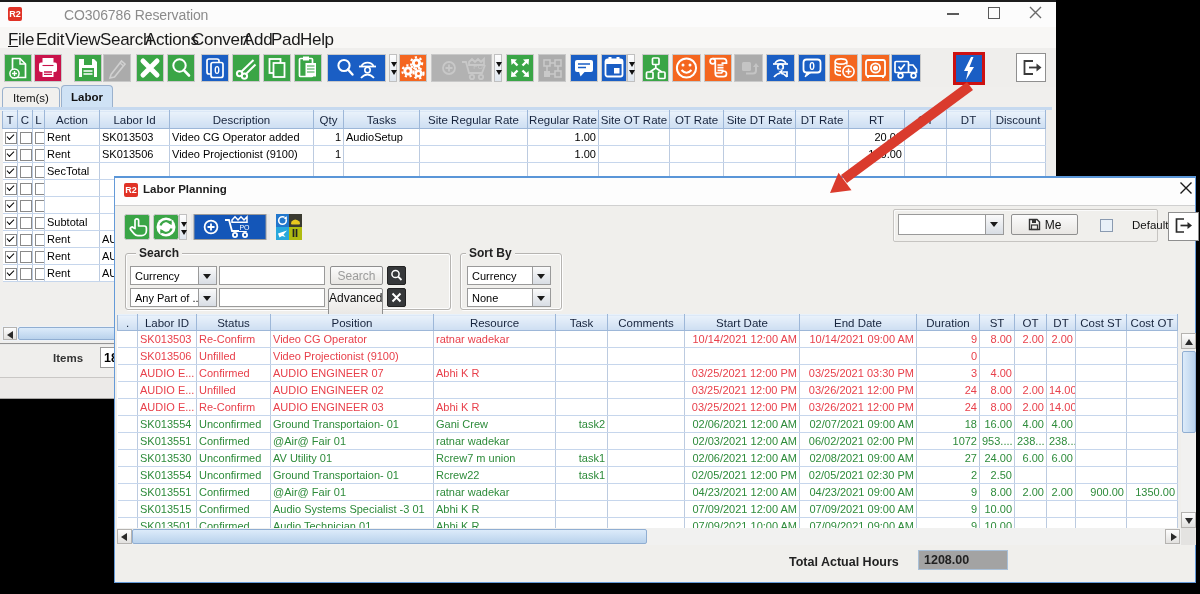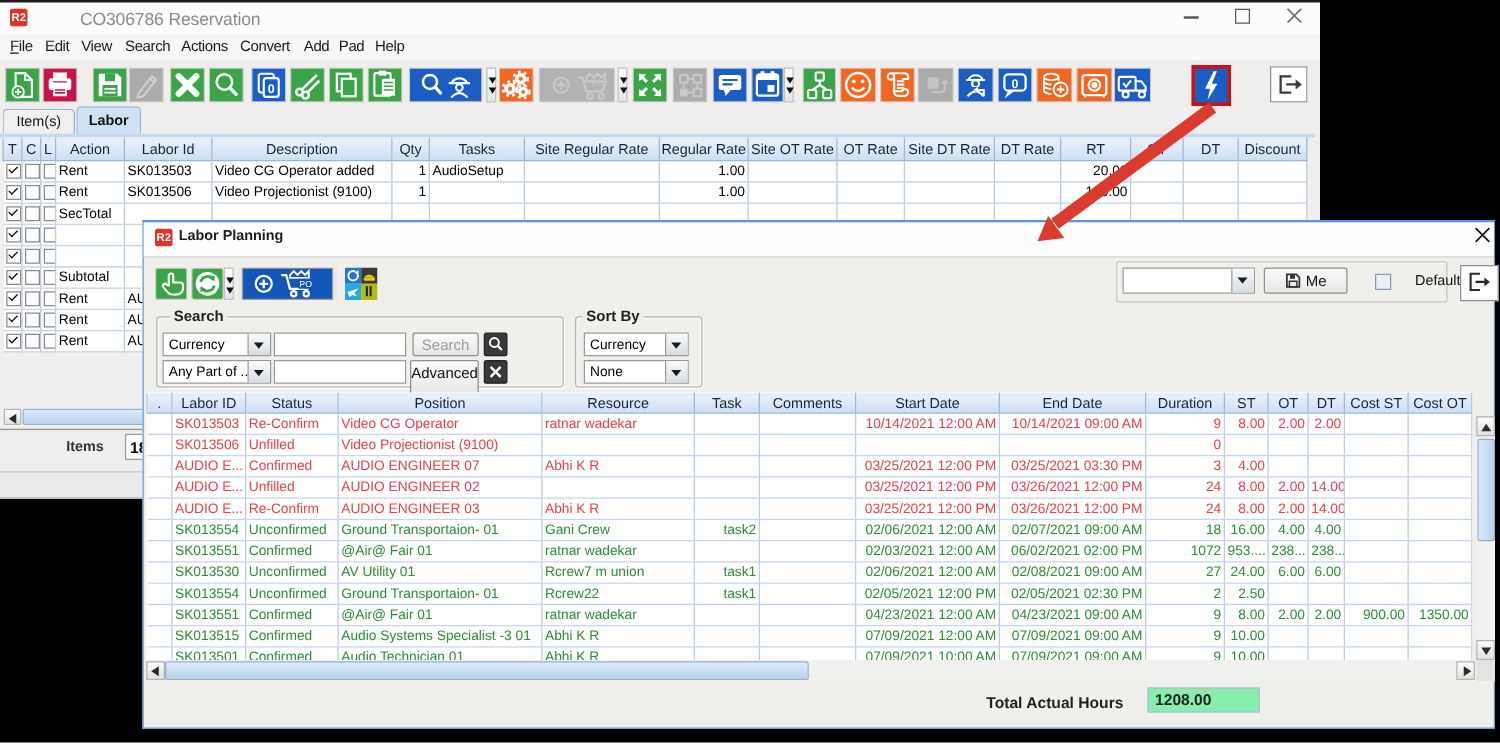--- a/index.html
+++ b/index.html
@@ -1,19 +1,19 @@
 <!DOCTYPE html>
 <html><head><meta charset="utf-8"><style>
 html,body{margin:0;padding:0;}
 body{width:1200px;height:594px;background:#000;font-family:"Liberation Sans",sans-serif;position:relative;overflow:hidden;}
 .abs{position:absolute;}
 #mainwin{position:absolute;left:0;top:0;width:1056px;height:399px;background:#f0efed;overflow:hidden;}
 #titlebar{position:absolute;left:0;top:0;width:1056px;height:27px;background:#fcfcfc;border-top:2px solid #1c1c1c;}
 #menubar{position:absolute;left:0;top:27px;width:1056px;height:21px;background:#f8f7f5;}
-.mi{position:absolute;top:3px;font-size:12px;letter-spacing:-0.3px;color:#1a1a1a;}
+.mi{position:absolute;top:3px;font-size:17px;letter-spacing:-0.3px;color:#1a1a1a;}
 #toolbar{position:absolute;left:0;top:48px;width:1056px;height:39px;background:#efeeec;}
 .tbtn{position:absolute;top:6px;width:28px;height:28px;}
 .tbtn svg{display:block;}
 .ddstrip{position:absolute;top:6px;width:8px;height:28px;background:linear-gradient(#fdfdfd,#dfe6ee);border:1px solid #c0c0c0;box-sizing:border-box;}
 .ddstrip:before{content:"";position:absolute;left:1px;top:7px;border-left:3px solid transparent;border-right:3px solid transparent;border-top:5px solid #111;}
 .ddstrip:after{content:"";position:absolute;left:1px;top:15px;border-left:3px solid transparent;border-right:3px solid transparent;border-top:5px solid #111;}
 
 #tab1{position:absolute;left:2px;top:87px;width:58px;height:20px;background:#f1f0ee;border:1px solid #9ab1cd;border-bottom:none;border-radius:4px 4px 0 0;font-size:11.5px;color:#111;text-align:center;line-height:20px;box-sizing:border-box;}
 #tab2{position:absolute;left:61px;top:85px;width:52px;height:22px;background:#cfe2f5;border:1px solid #9ab1cd;border-bottom:none;border-radius:4px 4px 0 0;font-size:11.5px;font-weight:bold;color:#111;text-align:center;line-height:22px;box-sizing:border-box;}
 #tabstrip{position:absolute;left:0;top:107px;width:1052px;height:3px;background:#c6d9ef;}
@@ -963,19 +963,19 @@
     <div class="sbarrow tri-d" style="left:0;top:179px;width:15px;height:16px;"></div>
   </div>
   <div id="dhsb" style="position:absolute;left:2px;top:350px;width:1079px;height:17px;background:#f1f1f0;">
     <div class="sbarrow tri-l" style="left:0;top:1px;width:15px;height:15px;"></div>
     <div class="thumbh" style="left:15px;top:1px;width:515px;height:15px;"></div>
     <div class="sbarrow tri-r" style="left:1048px;top:1px;width:15px;height:15px;"></div>
     <div class="abs" style="left:1064px;top:0;width:15px;height:17px;background:#e4e3e1;"></div>
   </div>
   <div id="dtotal">
     <span class="abs" style="left:674px;top:377px;font-size:12.5px;font-weight:bold;color:#222;">Total Actual Hours</span>
-    <div class="abs" style="left:803px;top:372px;width:90px;height:20px;background:#86efac;border:1px solid #a9c0d8;font-size:12.5px;font-weight:bold;color:#222;padding:2px 0 0 5px;box-sizing:border-box;">1208.00</div>
+    <div class="abs" style="left:803px;top:372px;width:90px;height:20px;background:#a3a3a3;border:1px solid #a9c0d8;font-size:12.5px;font-weight:bold;color:#222;padding:2px 0 0 5px;box-sizing:border-box;">1208.00</div>
   </div>
 </div>
 <svg id="arrow" style="position:absolute;left:0;top:0;z-index:50;pointer-events:none;" width="1200" height="594">
   <line x1="970" y1="86" x2="844" y2="179" stroke="#da3b2d" stroke-width="10"></line>
   <polygon points="830,193 838.5,172.8 851.5,190.3" fill="#da3b2d"></polygon>
 </svg>
 
 </body></html>

